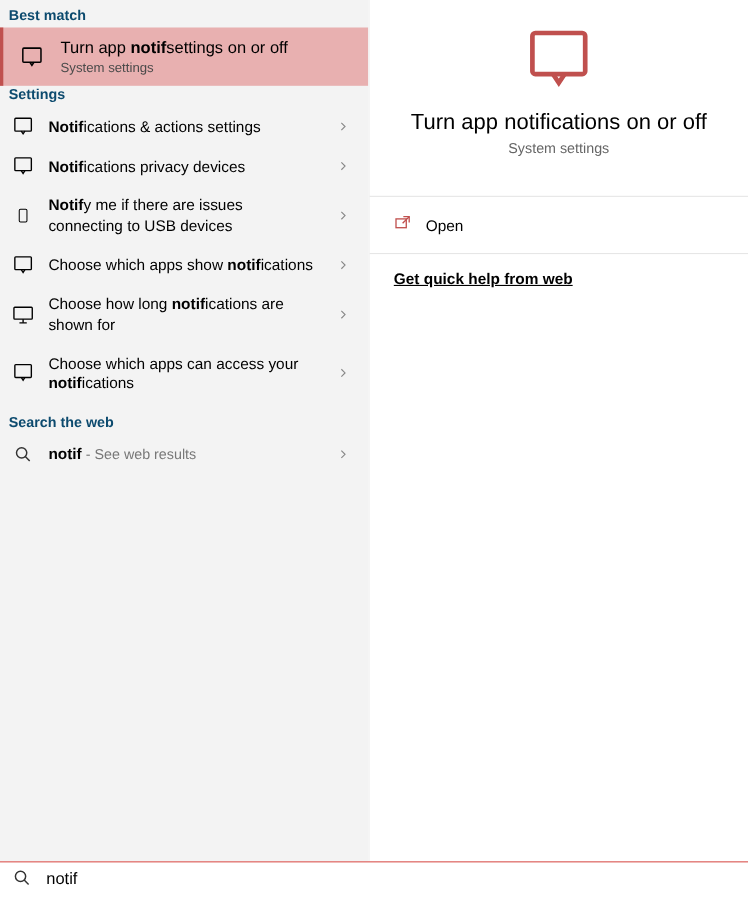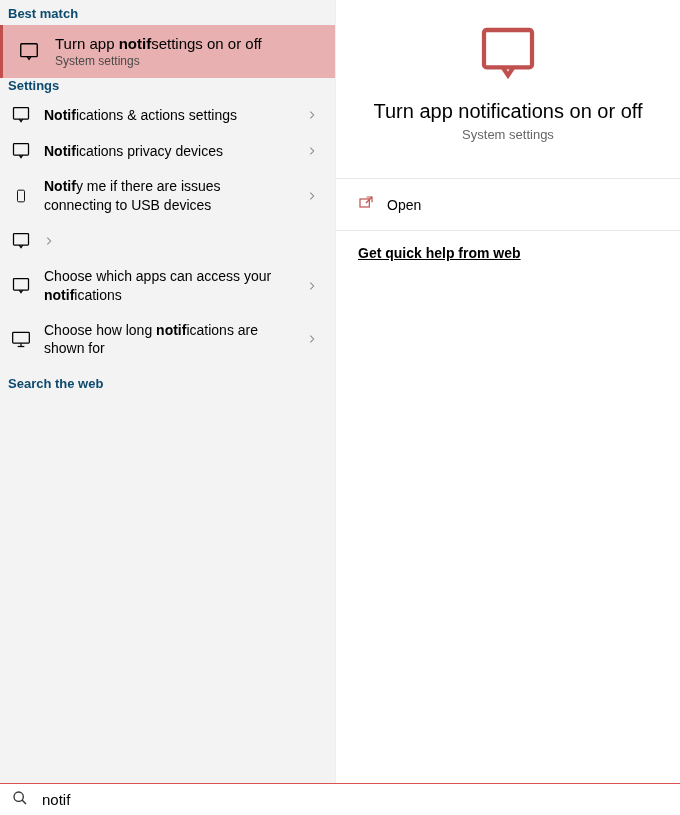--- a/index.html
+++ b/index.html
@@ -215,53 +215,70 @@
               <polyline points="8 4 16 12 8 20"></polyline>
             </svg></div>
         </div>
         <div class="result-row">
           <div class="icon-wrap">
             <svg width="20" height="20" viewBox="0 0 24 24" fill="none" stroke="#000" stroke-width="1.5">
               <rect x="3" y="3" width="18" height="14" rx="1"></rect>
               <path d="M10 17 L12 20 L14 17"></path>
             </svg>
           </div>
-          <div class="chevron"><svg width="10" height="10" viewBox="0 0 24 24" fill="none" stroke="#888" stroke-width="2.5">
-              <polyline points="8 4 16 12 8 20"></polyline>
-            </svg></div>
-        </div>
-        <div class="result-row">
-          <div class="icon-wrap">
-            <svg width="20" height="20" viewBox="0 0 24 24" fill="none" stroke="#000" stroke-width="1.5">
-              <rect x="3" y="3" width="18" height="14" rx="1"></rect>
-              <path d="M10 17 L12 20 L14 17"></path>
-            </svg>
-          </div>
-          <div class="text"><span>Choose which apps can access your </span><b class="hl">notif</b><span>ications</span></div>
+          <div class="text"><span>Choose which apps show </span><b class="hl">notif</b><span>ications</span></div>
           <div class="chevron"><svg width="10" height="10" viewBox="0 0 24 24" fill="none" stroke="#888" stroke-width="2.5">
               <polyline points="8 4 16 12 8 20"></polyline>
             </svg></div>
         </div>
         <div class="result-row">
           <div class="icon-wrap">
             <svg width="20" height="20" viewBox="0 0 24 24" fill="none" stroke="#000" stroke-width="1.5">
               <rect x="2" y="4" width="20" height="13" rx="1"></rect>
               <line x1="8" y1="21" x2="16" y2="21"></line>
               <line x1="12" y1="17" x2="12" y2="21"></line>
             </svg>
           </div>
           <div class="text"><span>Choose how long </span><b class="hl">notif</b><span>ications are shown for</span></div>
           <div class="chevron"><svg width="10" height="10" viewBox="0 0 24 24" fill="none" stroke="#888" stroke-width="2.5">
               <polyline points="8 4 16 12 8 20"></polyline>
             </svg></div>
         </div>
+        <div class="result-row">
+          <div class="icon-wrap">
+            <svg width="20" height="20" viewBox="0 0 24 24" fill="none" stroke="#000" stroke-width="1.5">
+              <rect x="3" y="3" width="18" height="14" rx="1"></rect>
+              <path d="M10 17 L12 20 L14 17"></path>
+            </svg>
+          </div>
+          <div class="text"><span>Choose which apps can access your </span><b class="hl">notif</b><span>ications</span></div>
+          <div class="chevron"><svg width="10" height="10" viewBox="0 0 24 24" fill="none" stroke="#888" stroke-width="2.5">
+              <polyline points="8 4 16 12 8 20"></polyline>
+            </svg></div>
+        </div>
       </div>
 
     <div class="section-header" style="padding-top:10px">Search the web</div>
 
+    <div class="result-row">
+      <div class="icon-wrap">
+        <svg width="16" height="16" viewBox="0 0 24 24" fill="none" stroke="#333" stroke-width="2">
+          <circle cx="10" cy="10" r="7"></circle>
+            <line x1="15" y1="15" x2="21" y2="21"></line>
+        </svg>
+      </div>
+      <div class="text">
+        <b class="hl">notif</b><span class="web-sub"> - See web results</span>
+      </div>
+      <div class="chevron">
+        <svg width="10" height="10" viewBox="0 0 24 24" fill="none" stroke="#888" stroke-width="2.5">
+            <polyline points="8 4 16 12 8 20"></polyline>
+          </svg>
+      </div>
+    </div>
 
 
   </div>
 
   <div class="right">
     <div class="preview-top">
       <div class="preview-icon">
         <svg width="64" height="64" viewBox="0 0 24 24" fill="none" stroke="#c0504e" stroke-width="1.6">
           <rect x="3" y="3" width="18" height="14" rx="1"></rect>
           <path d="M10 17 L12 20 L14 17"></path>

